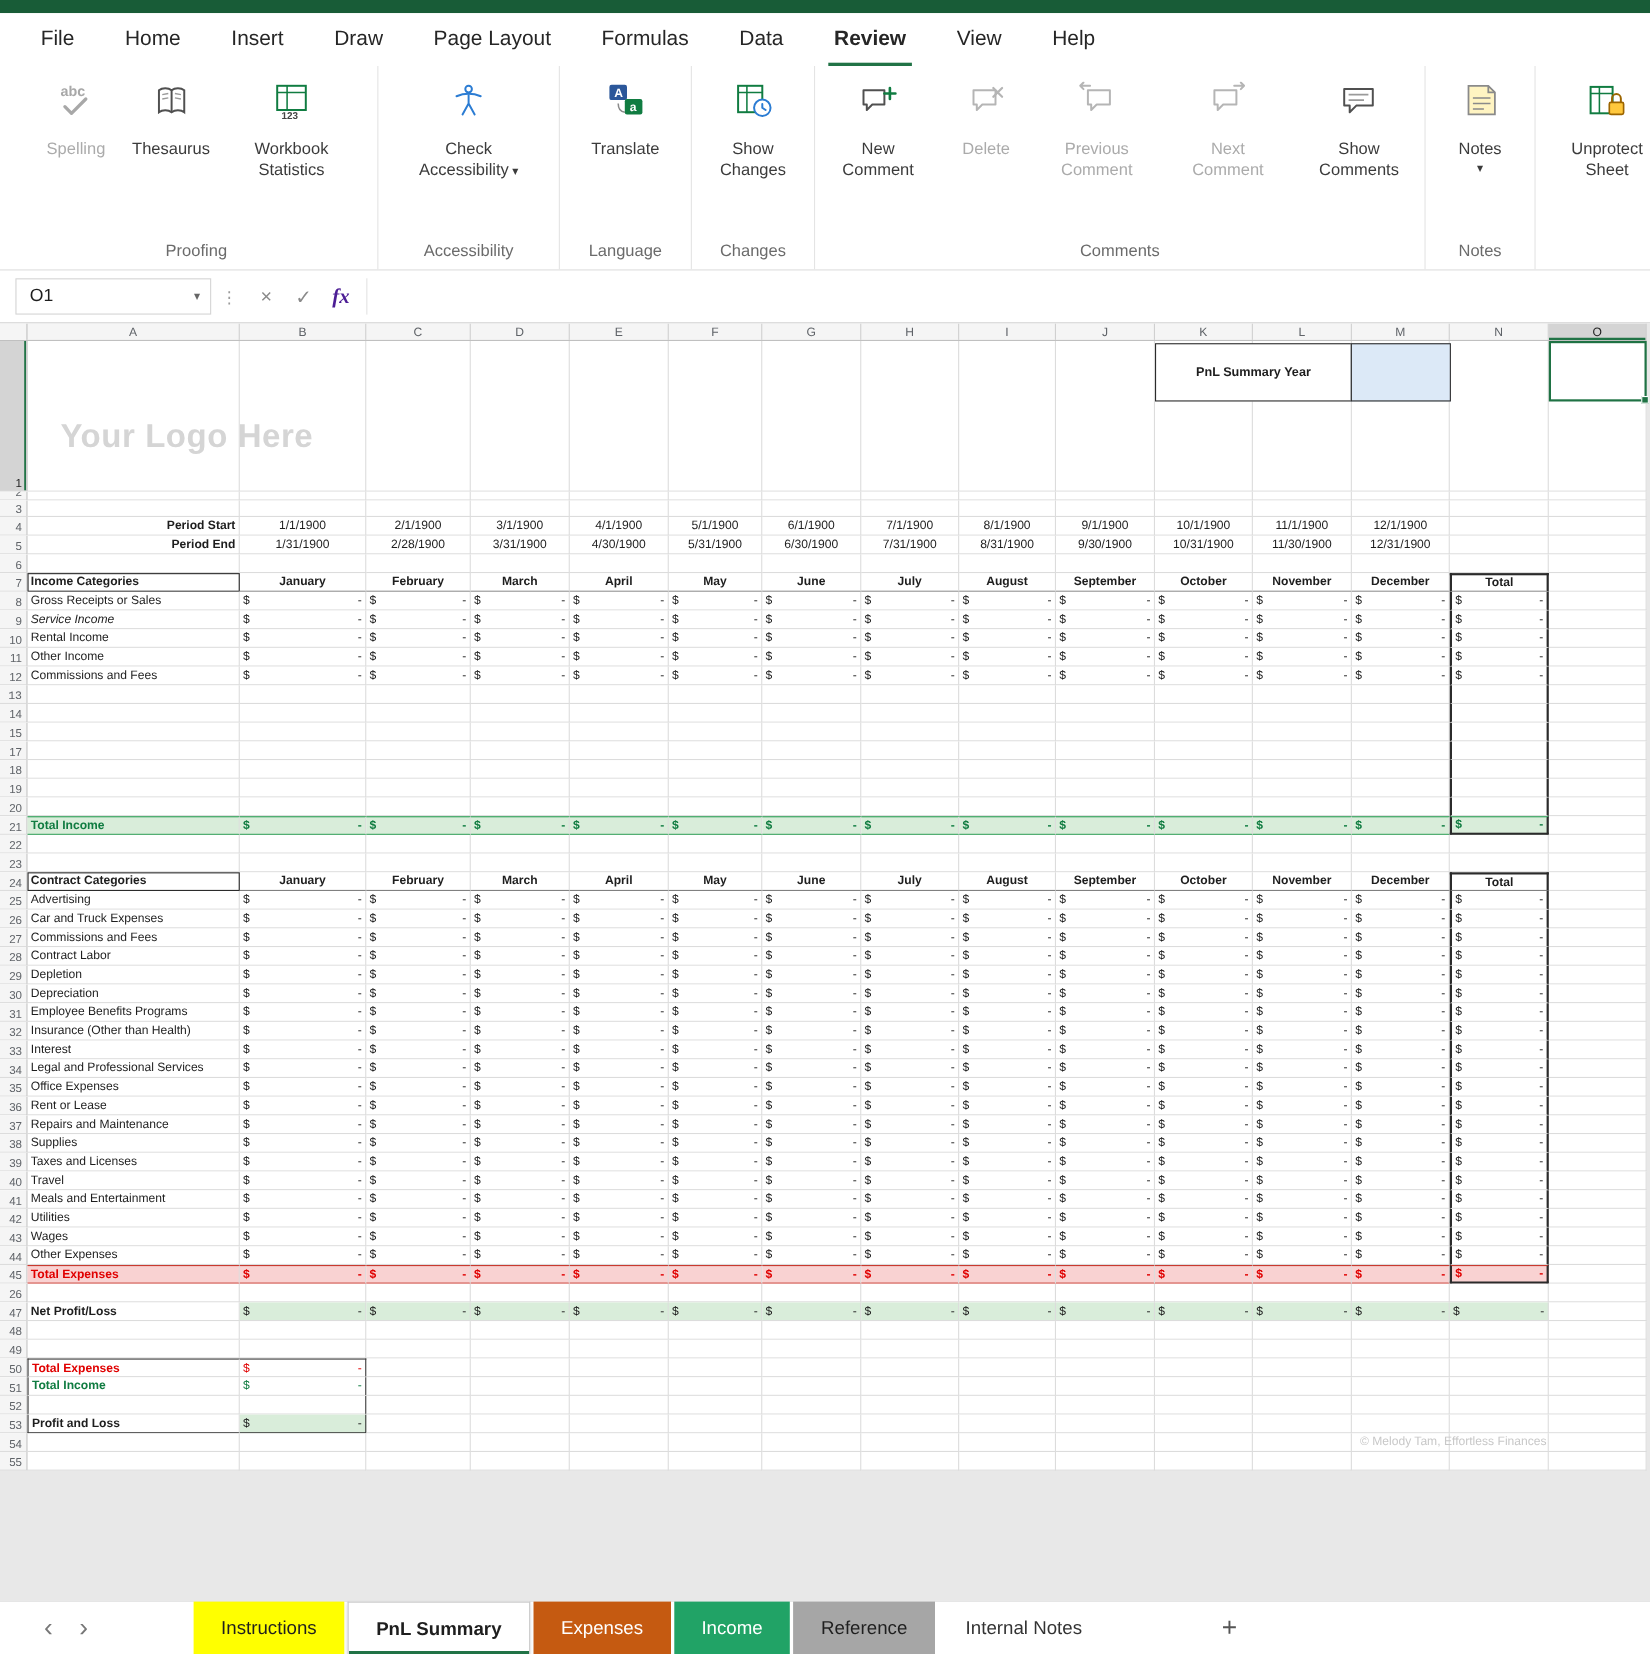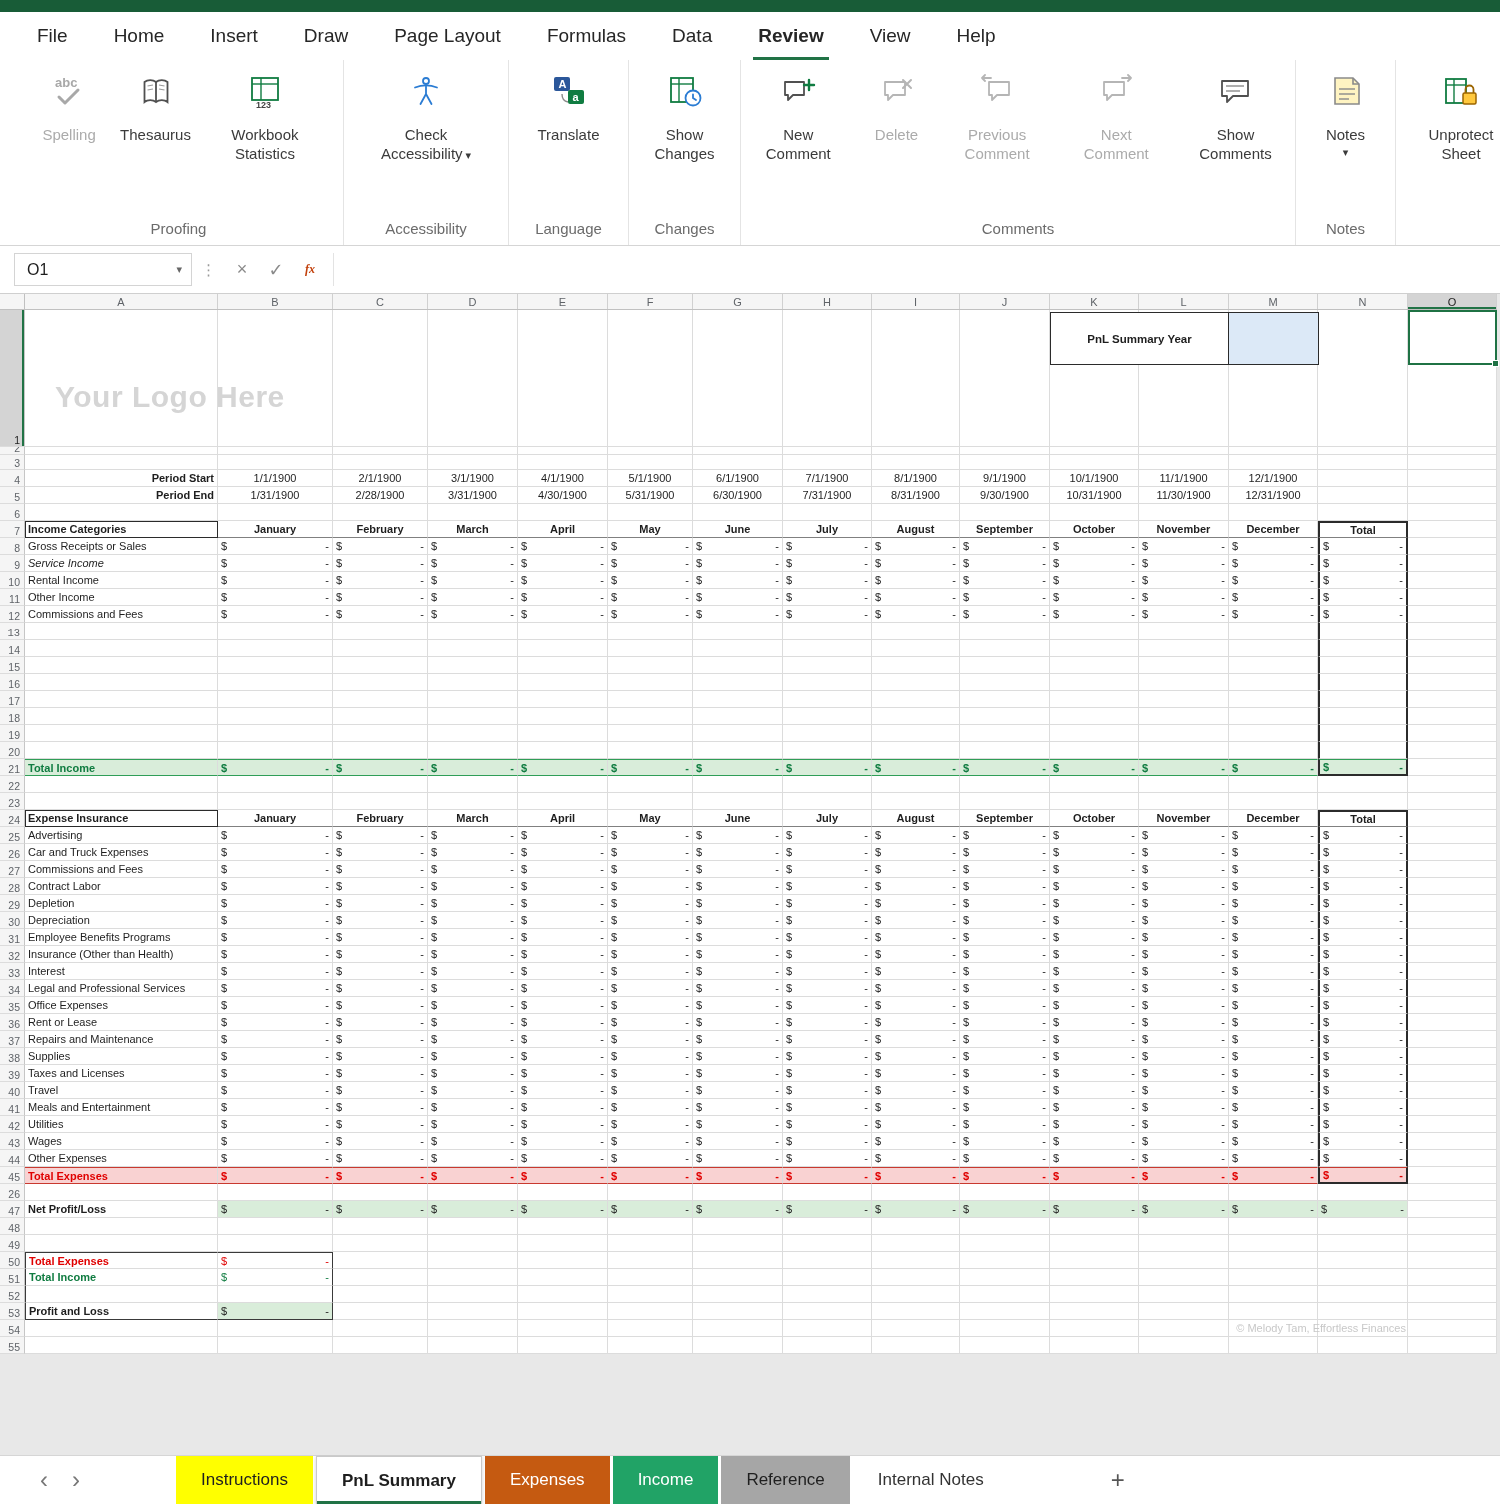--- a/index.html
+++ b/index.html
@@ -30,21 +30,21 @@
   .g-proofing{min-width:330px}.g-accessibility{min-width:165px}.g-language{min-width:120px}
   .g-changes{min-width:112px}.g-comments{min-width:555px}.g-notes{min-width:100px}
   .g-protect .rbtn{min-width:130px}
 
   
   .formulabar{height:48px;flex:0 0 auto;display:flex;align-items:stretch;background:#fff;border-bottom:1px solid #CFCFCF}
   .namebox{width:178px;margin:7px 0 7px 14px;border:1px solid #D4D4D4;display:flex;align-items:center;justify-content:space-between;padding:0 9px 0 12px;font-size:16px;background:#fff}
   .nbcaret{font-size:11px;color:#666}
   .fdots{align-self:center;color:#9a9a9a;font-size:15px;margin:0 9px}
   .fbtn{align-self:center;width:34px;text-align:center;font-size:18px;color:#8a8a8a}
-  .fbtn.fxi{font-family:"Liberation Serif",serif;font-style:italic;font-weight:700;color:#c2410c;font-size:12px}
+  .fbtn.fxi{font-family:"Liberation Serif",serif;font-style:italic;font-weight:700;color:#4c1d95;font-size:19px}
   .finput{flex:1;margin:7px 12px 7px 6px;border-left:1px solid #E3E3E3;font-size:14px;padding-left:10px}
 
   
   .gridarea{flex:1;background:#E8E8E8;overflow:hidden;position:relative}
   #col-headers{display:flex;width:1497px;height:16px;background:#F5F5F5;border-bottom:1px solid #C0C0C0}
   .corner{width:25px;border-right:1px solid #C0C0C0;background:#F5F5F5}
   .colh{display:flex;align-items:center;justify-content:center;font-size:11px;color:#5f6368;border-right:1px solid #D0D0D0}
   .colh.sel{background:#D4D4D4;box-shadow:inset 0 -2px 0 #217346;color:#1e1e1e}
   .grow{display:flex;position:relative;width:1497px;background:#fff}
   .rownum{width:25px;flex:0 0 auto;display:flex;align-items:flex-end;justify-content:flex-end;
@@ -754,38 +754,20 @@
           <div class="cell" style="width: 89px;"></div>
           <div class="cell" style="width: 88px;"></div>
           <div class="cell" style="width: 90px;"></div>
           <div class="cell" style="width: 89px;"></div>
           <div class="cell" style="width: 90px;"></div>
           <div class="cell" style="width: 89px;"></div>
           <div class="cell nb-l nb-r" style="width: 90px;"></div>
           <div class="cell" style="width: 89px;"></div>
         </div>
         <div class="grow" style="height: 17px;">
-          <div class="rownum">16</div>
-          <div class="cell" style="width: 193px;"></div>
-          <div class="cell" style="width: 115px;"></div>
-          <div class="cell" style="width: 95px;"></div>
-          <div class="cell" style="width: 90px;"></div>
-          <div class="cell" style="width: 90px;"></div>
-          <div class="cell" style="width: 85px;"></div>
-          <div class="cell" style="width: 90px;"></div>
-          <div class="cell" style="width: 89px;"></div>
-          <div class="cell" style="width: 88px;"></div>
-          <div class="cell" style="width: 90px;"></div>
-          <div class="cell" style="width: 89px;"></div>
-          <div class="cell" style="width: 90px;"></div>
-          <div class="cell" style="width: 89px;"></div>
-          <div class="cell nb-l nb-r" style="width: 90px;"></div>
-          <div class="cell" style="width: 89px;"></div>
-        </div>
-        <div class="grow" style="height: 17px;">
           <div class="rownum">17</div>
           <div class="cell" style="width: 193px;"></div>
           <div class="cell" style="width: 115px;"></div>
           <div class="cell" style="width: 95px;"></div>
           <div class="cell" style="width: 90px;"></div>
           <div class="cell" style="width: 90px;"></div>
           <div class="cell" style="width: 85px;"></div>
           <div class="cell" style="width: 90px;"></div>
           <div class="cell" style="width: 89px;"></div>
           <div class="cell" style="width: 88px;"></div>
@@ -938,21 +920,21 @@
           <div class="cell" style="width: 88px;"></div>
           <div class="cell" style="width: 90px;"></div>
           <div class="cell" style="width: 89px;"></div>
           <div class="cell" style="width: 90px;"></div>
           <div class="cell" style="width: 89px;"></div>
           <div class="cell" style="width: 90px;"></div>
           <div class="cell" style="width: 89px;"></div>
         </div>
         <div class="grow" style="height: 17px;">
           <div class="rownum">24</div>
-          <div class="cell bold boxed" style="width: 193px;">Expense Insurance</div>
+          <div class="cell bold boxed" style="width: 193px;">Contract Categories</div>
           <div class="cell bold center hdrb" style="width: 115px;">January</div>
           <div class="cell bold center hdrb" style="width: 95px;">February</div>
           <div class="cell bold center hdrb" style="width: 90px;">March</div>
           <div class="cell bold center hdrb" style="width: 90px;">April</div>
           <div class="cell bold center hdrb" style="width: 85px;">May</div>
           <div class="cell bold center hdrb" style="width: 90px;">June</div>
           <div class="cell bold center hdrb" style="width: 89px;">July</div>
           <div class="cell bold center hdrb" style="width: 88px;">August</div>
           <div class="cell bold center hdrb" style="width: 90px;">September</div>
           <div class="cell bold center hdrb" style="width: 89px;">October</div>

